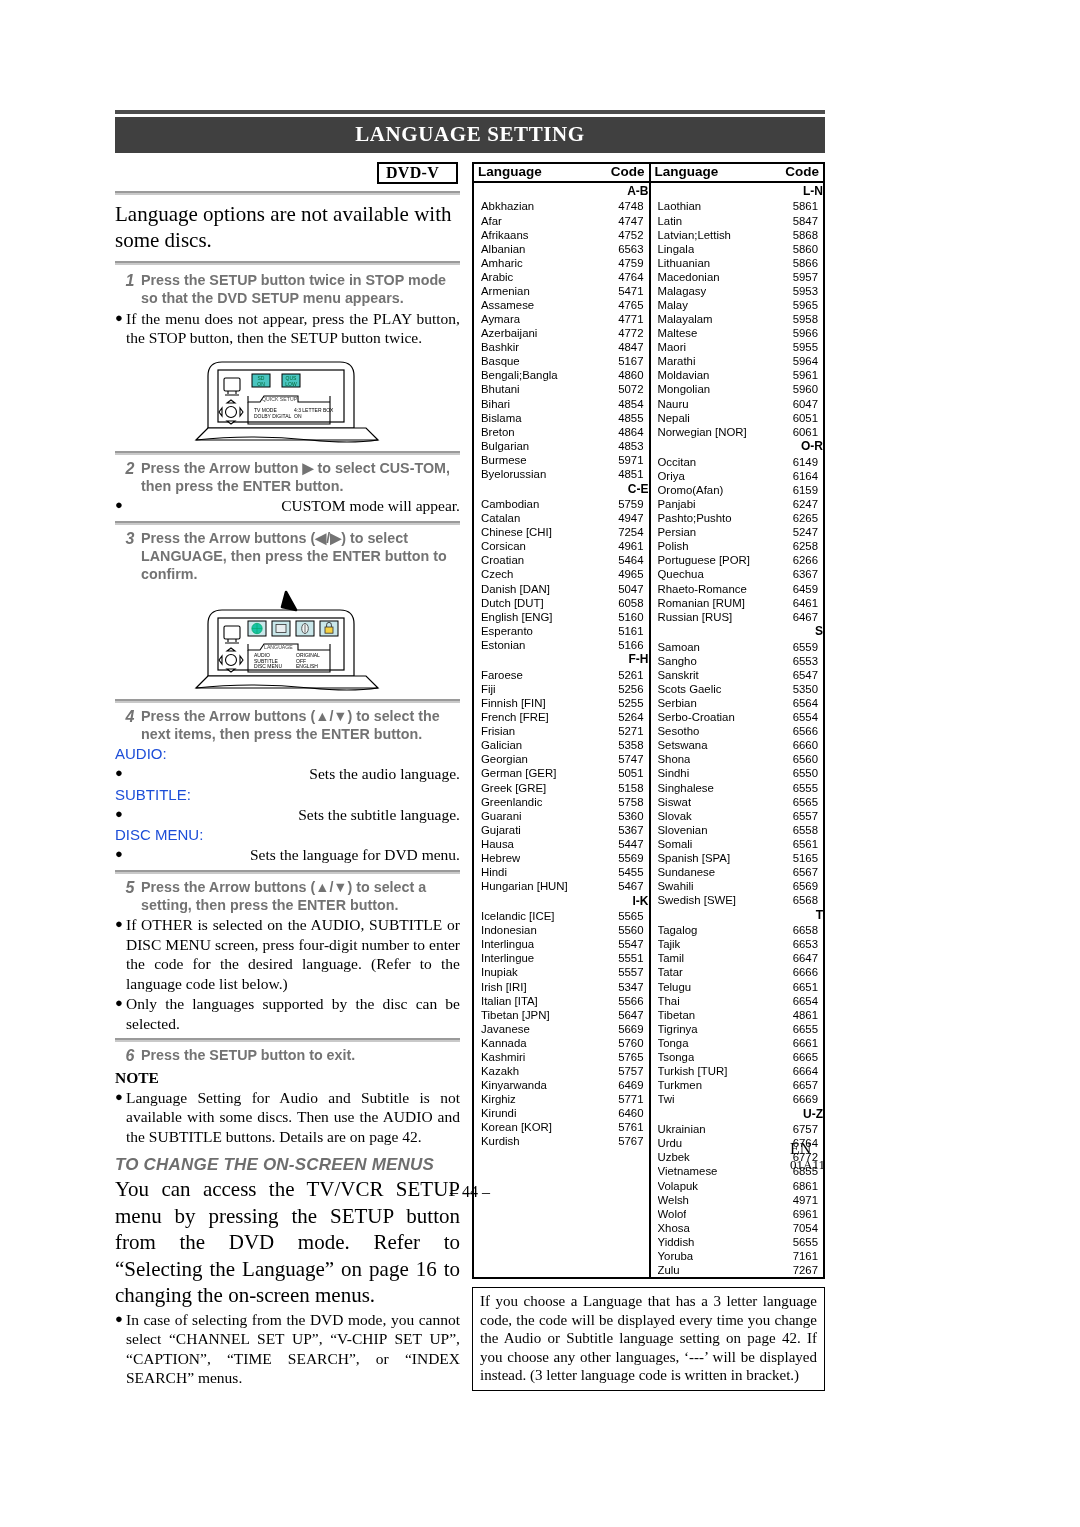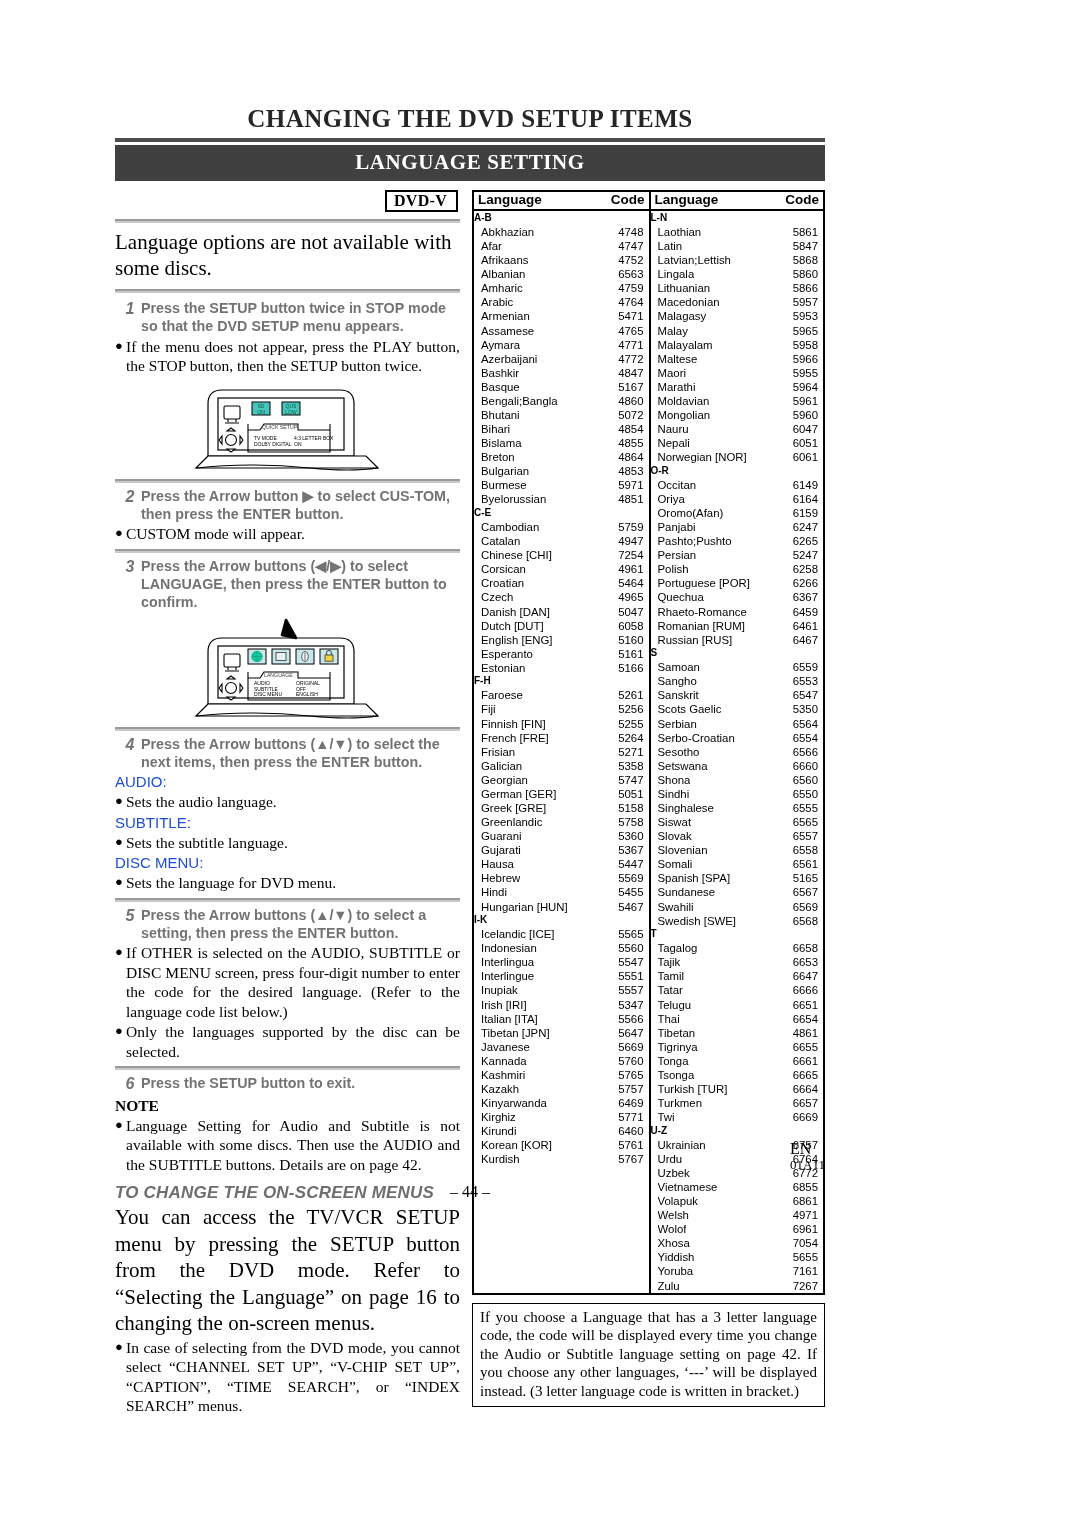--- a/index.html
+++ b/index.html
@@ -41,21 +41,21 @@
   .col-left { width:345px; flex:0 0 345px; position:relative; }
   .col-right { width:353px; flex:0 0 353px; }
 
   
   .badge-row { display:flex; justify-content:flex-end; padding-right:2px; height:22px; }
   .dvd-badge {
     border:2px solid #000;
     font-family:"Liberation Serif", serif;
     font-weight:bold;
     font-size:16px;
-    padding:0px 9px 1px 7px;
+    padding:0px 17px 1px 7px;
     line-height:18px;
     letter-spacing:0.3px;
   }
 
   .hr-grad { height:4px; background:linear-gradient(to bottom,#9a9a9a 0 2px,#c9c9c9 2px 4px); margin:7px 0 6px 0; }
   .hr-grad.tight { margin:5px 0 4px 0; }
 
   .serif-p {
     font-family:"Liberation Serif", serif;
     font-size:21px;
@@ -87,21 +87,21 @@
   
   .bul {
     display:flex;
     font-family:"Liberation Serif", serif;
     font-size:15.5px;
     line-height:1.26;
     margin-top:1px;
   }
   .bul .dot { flex:0 0 11px; font-size:13px; line-height:1.32; }
   .bul .txt { flex:1 1 auto; text-align:justify; }
-  .bul .txt.nojust { text-align:left; }
+  .bul .txt.nojust { text-align:right; }
 
   .label-caps {
     font-family:"Liberation Sans", sans-serif;
     font-size:15px;
     line-height:1.2;
     margin-top:2px;
     color:#1d4ed8;
   }
 
   .note-head {
@@ -134,21 +134,21 @@
   .tbl-col { width:50%; }
   .tbl-col + .tbl-col { border-left:2px solid #000; }
   .tbl-head {
     display:flex; justify-content:space-between;
     font-weight:bold; font-size:13.5px;
     border-bottom:2px solid #000;
     padding:0 4px 1px 4px;
     line-height:1.22;
   }
   .grp {
-    text-align:left; font-weight:bold; font-size:10px;
+    text-align:right; font-weight:bold; font-size:12px;
     line-height:1.25; padding:0.5px 0;
   }
   .row {
     display:flex; justify-content:space-between;
     font-size:11.4px; line-height:1.235;
     padding:0 5px 0 7px;
     white-space:nowrap;
   }
   .row .lang { overflow:hidden; }
   .row .code { font-variant-numeric:tabular-nums; }
@@ -177,21 +177,20 @@
     font-family:"Liberation Serif", serif;
   }
   .foot-en { font-size:16px; line-height:1.05; }
   .foot-code { font-size:13px; line-height:1.15; }
 </style>
 </head>
 <body>
 
 <div class="page">
 
-  <div class="chapter-title">CHANGING THE DVD SETUP ITEMS</div>
   <div class="rule-thick"></div>
   <div class="section-banner">LANGUAGE SETTING</div>
 
   <div class="cols">
 
     <div class="col-left">
 
       <div class="badge-row">
         <span class="dvd-badge">DVD-V</span>
       </div>

